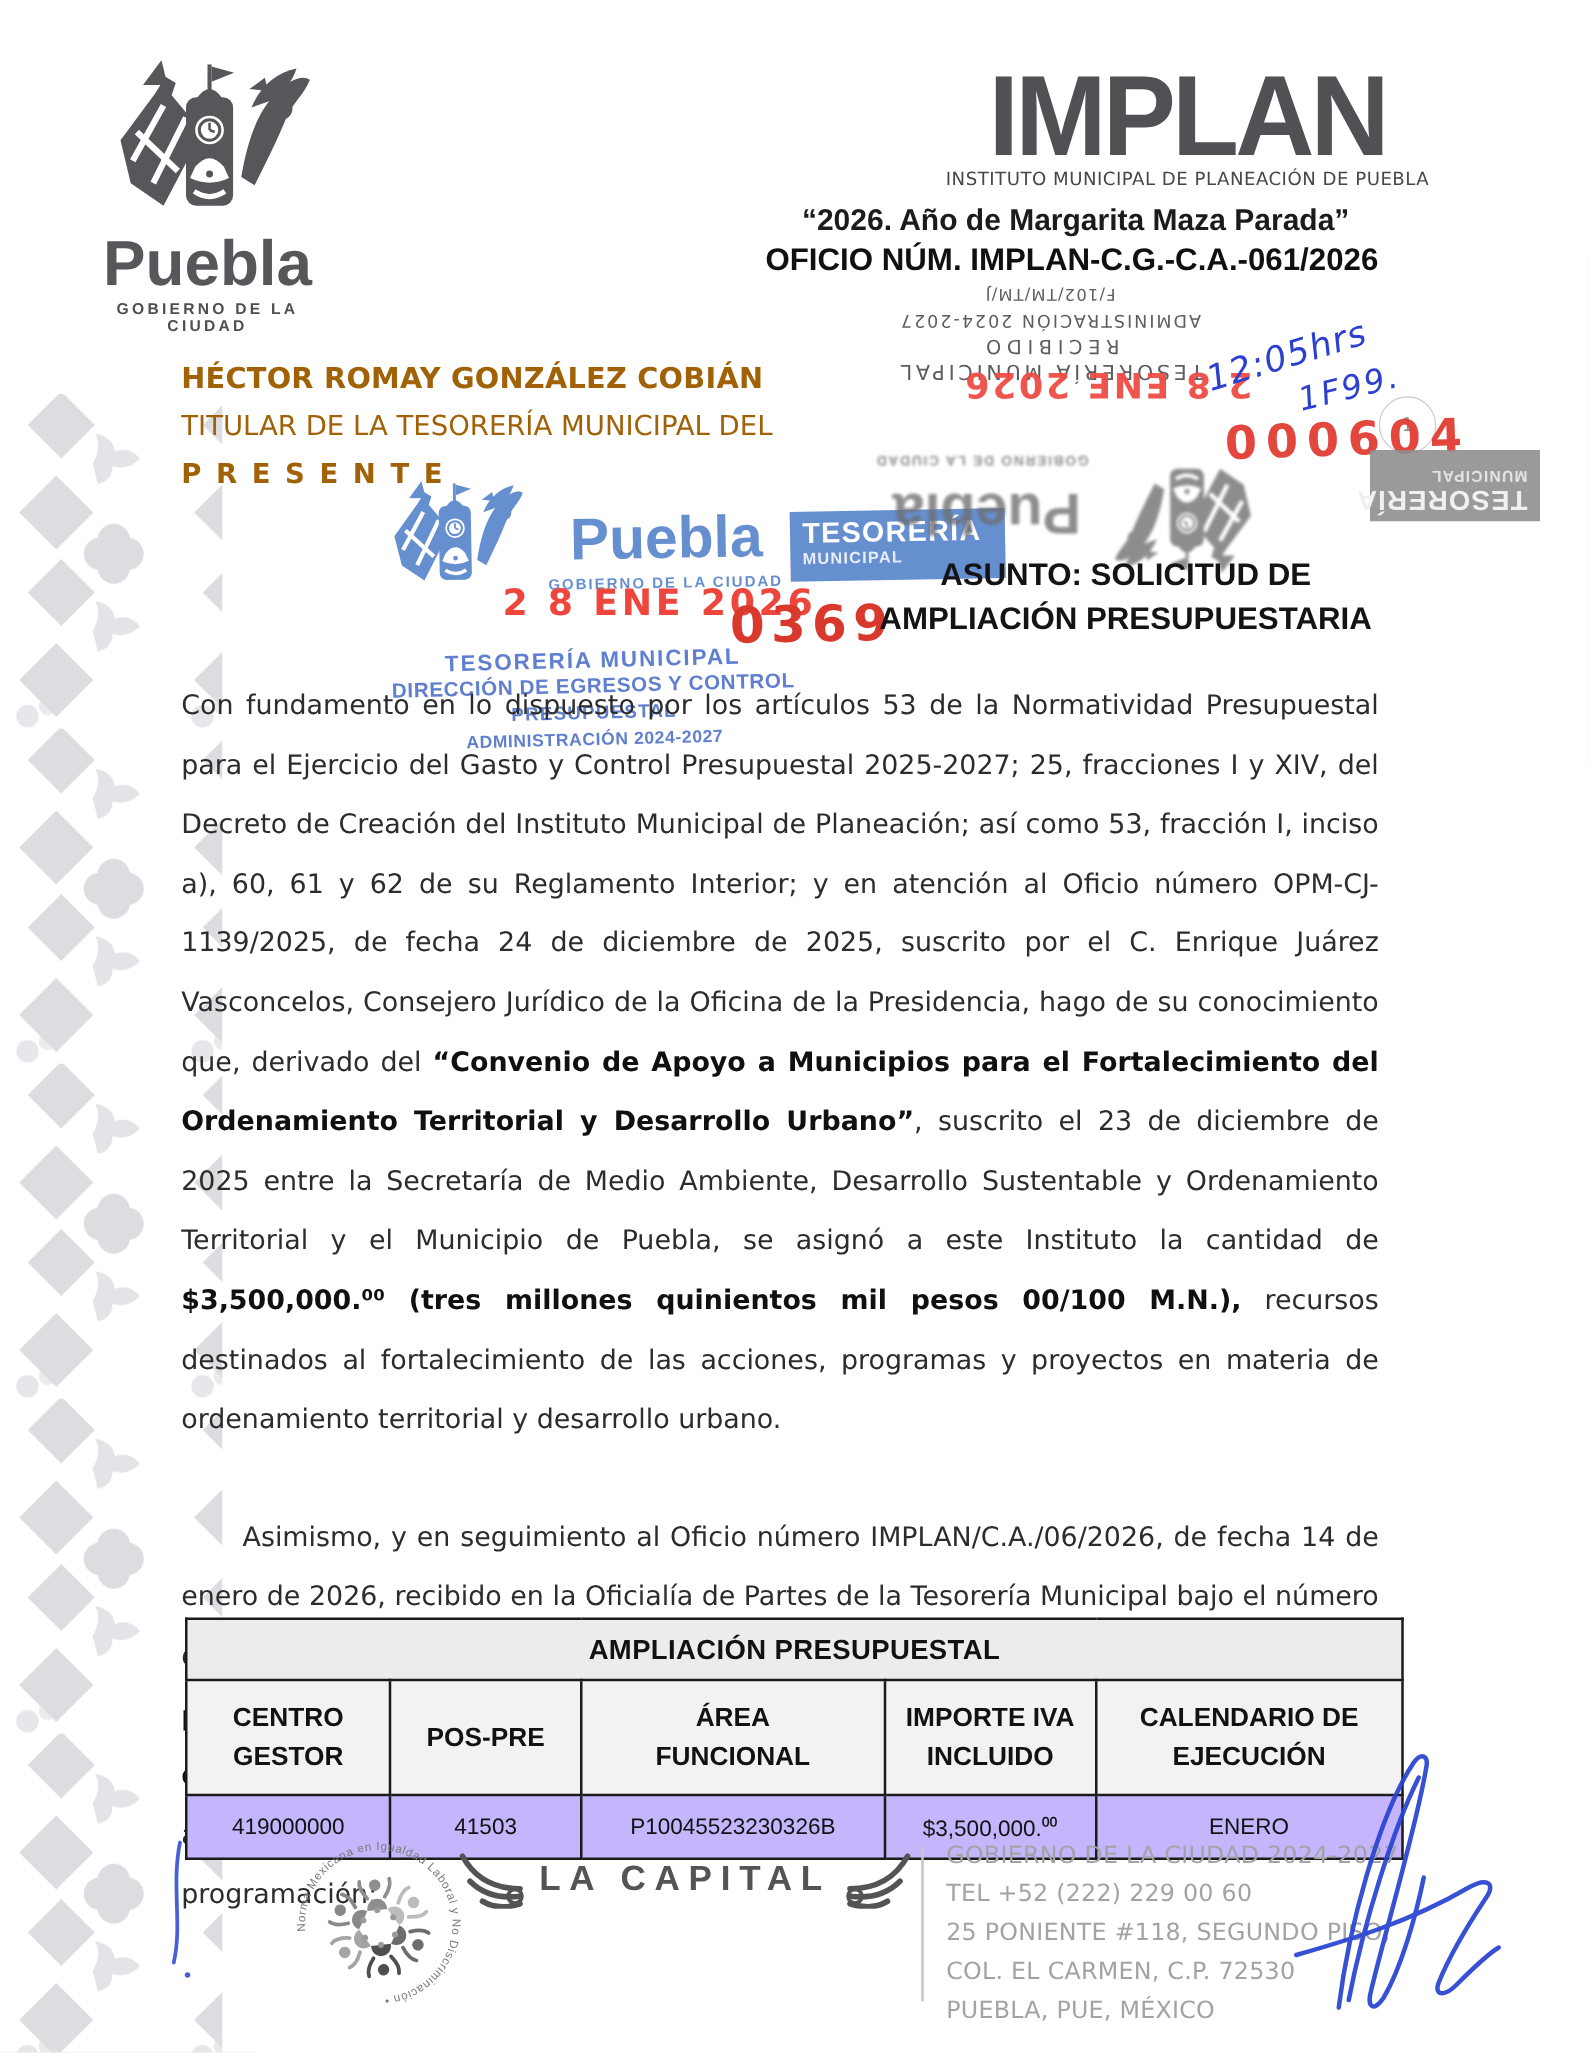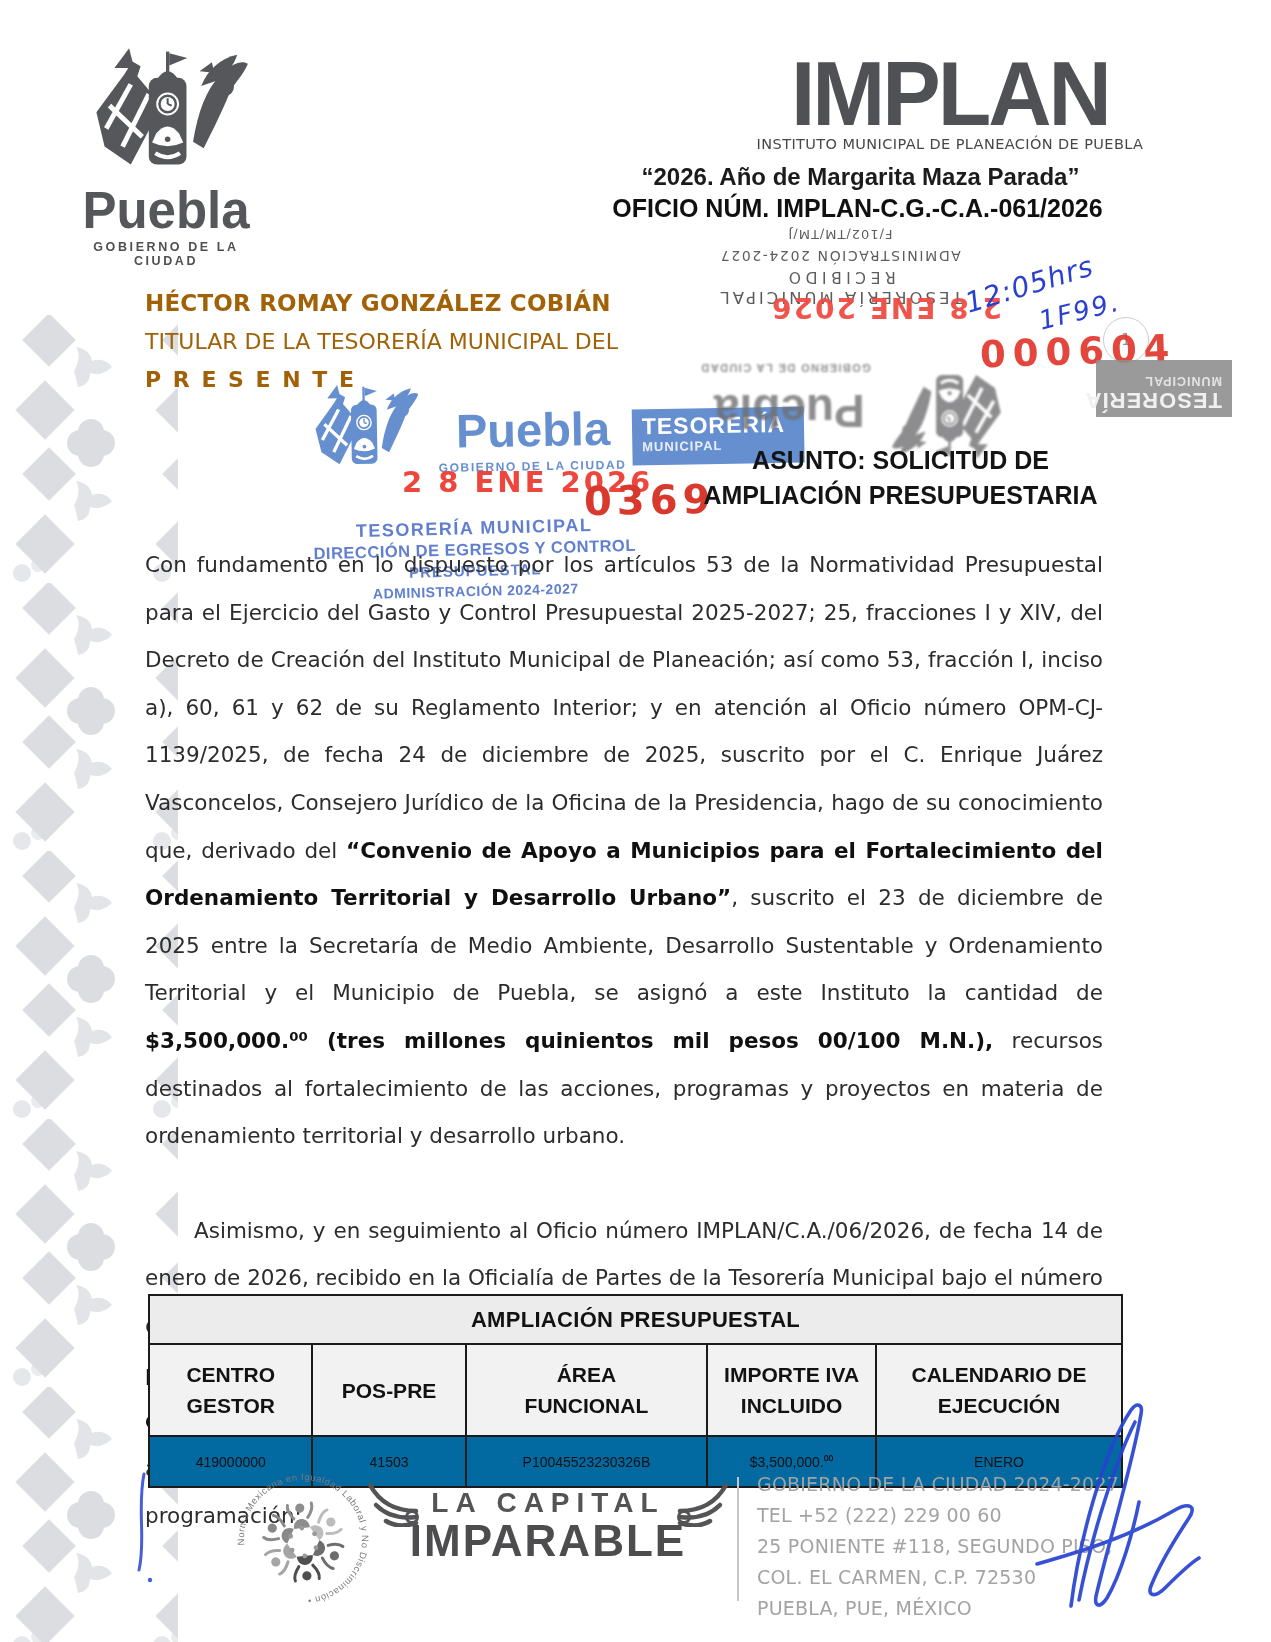--- a/index.html
+++ b/index.html
@@ -91,21 +91,21 @@
   .bodytext p{margin:0;}
   .bodytext .p2{margin-top:47px;text-indent:49px;}
   .bseg{font-weight:bold;color:#101010;}
 
   
   table.doc{left:148px;top:1294px;position:absolute;width:975px;border-collapse:collapse;color:#121212;
             font-family:"Liberation Sans",sans-serif;}
   table.doc th,table.doc td{border:2px solid #1b1b1b;text-align:center;vertical-align:middle;}
   table.doc .ttl{background:#ececec;font-weight:bold;font-size:22px;height:45px;letter-spacing:.3px;}
   table.doc th{background:#f2f2f2;font-weight:bold;font-size:21px;height:88px;line-height:31px;white-space:pre-line;}
-  table.doc td{font-size:14px;height:47px;background:#0369a1;}
+  table.doc td{font-size:18px;height:47px;background:#c4b5fd;}
   table.doc .c1{width:163px;} table.doc .c2{width:154px;} table.doc .c3{width:243px;}
   table.doc .c4{width:168px;} table.doc .c5{width:247px;margin-left:40px;}
 
   
   .seal{left:230px;top:1466px;width:146px;height:146px;transform:rotate(-6deg);}
   .capital{left:380px;top:1487px;width:336px;text-align:center;color:#545456;}
   .capital .ctop{position:relative;font-family:"Liberation Sans",sans-serif;font-weight:bold;font-size:28px;letter-spacing:7px;}
   .capital .cbot{font-family:"Liberation Sans",sans-serif;font-weight:bold;font-size:44px;letter-spacing:2px;line-height:44px;color:#4d4d4f;}
   .wing{position:absolute;top:-10px;width:58px;height:50px;color:#545456;}
   .wingL{left:-18px;} .wingR{right:-18px;transform:scaleX(-1);}
@@ -341,21 +341,20 @@
       <span>LA CAPITAL</span>
       <svg class="wing wingR" viewBox="0 0 58 50">
         <g stroke="currentColor" stroke-width="4.5" fill="none" stroke-linecap="round">
           <path d="M54,34 C34,34 18,26 8,8"></path>
           <path d="M54,40 C38,42 24,38 14,28"></path>
           <path d="M54,46 C42,50 32,49 24,44"></path>
           <circle cx="50" cy="40" r="5.5" stroke-width="3"></circle>
         </g>
       </svg>
     </div>
-    <div class="cbot">IMPARABLE</div>
   </div>
 
   <div class="abs fdivider"></div>
 
   <div class="abs address">
     <div>GOBIERNO DE LA CIUDAD 2024-2027</div>
     <div>TEL +52 (222) 229 00 60</div>
     <div>25 PONIENTE #118, SEGUNDO PISO,</div>
     <div>COL. EL CARMEN, C.P. 72530</div>
     <div>PUEBLA, PUE, MÉXICO</div>

